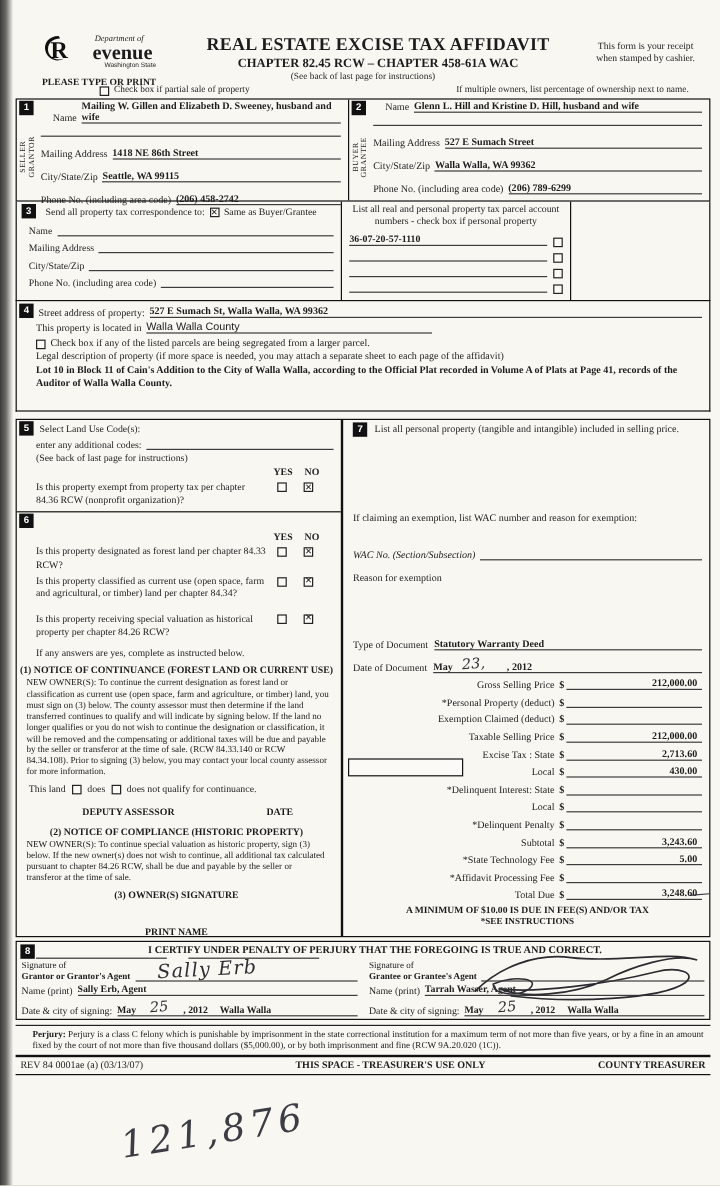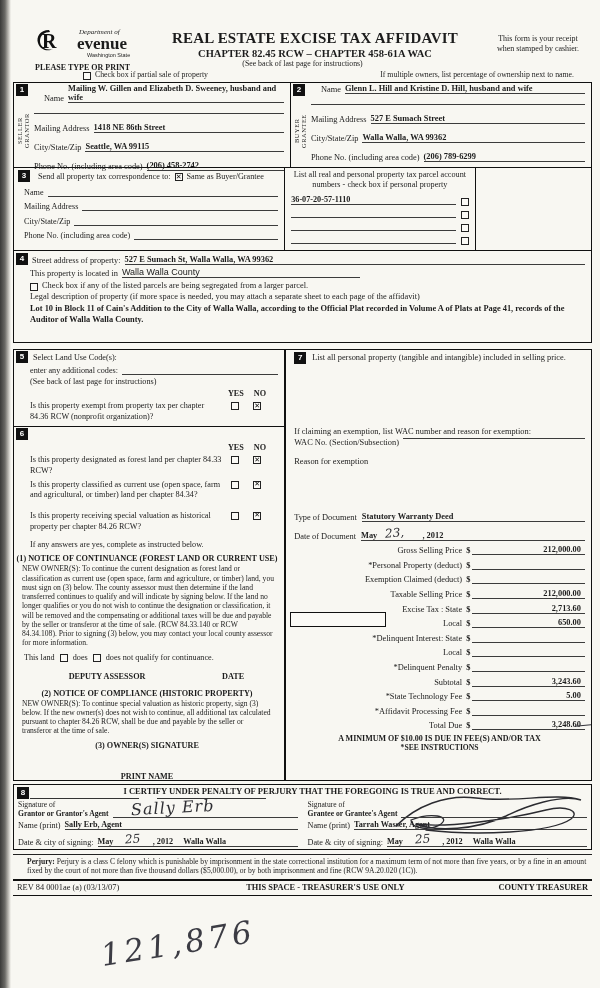--- a/index.html
+++ b/index.html
@@ -105,21 +105,21 @@
   .deprow .b { flex:1; text-align:center; }
   .deprow .line { border-bottom:1px solid #333; height:8px; margin-bottom:1px; }
   .center-b { text-align:center; font-weight:bold; }
   .duallines { display:flex; gap:18px; margin:8px 12px 0 14px; }
   .duallines span { flex:1; border-bottom:1px solid #333; height:10px; }
 
   
   .s7head { display:flex; gap:6px; align-items:flex-start; }
   .s7head .txt { line-height:1.5; }
   .exemp { margin-top:62px; }
-  .wacrow { display:flex; align-items:flex-start; margin-top:2px; }
+  .wacrow { display:flex; align-items:flex-end; margin-top:22px;font-style:italic; }
   .wacrow .fill { flex:1; margin-left:4px; }
   .reason { margin-top:10px; }
   .docrow { display:flex; align-items:flex-end; margin-top:46px; }
   .docrow .lbl { white-space:nowrap; padding-right:5px; }
   .docrow .fill { flex:1; display:flex; align-items:flex-end; gap:6px; }
   .mrow { display:flex; align-items:flex-end; position:relative; height:14.6px; }
   .mlabel { width:172px; text-align:right; padding-right:4px; white-space:nowrap; }
   .dollar { font-weight:bold; padding-right:2px; }
   .mval { flex:1; text-align:right; font-weight:bold; padding-right:4px; }
   .localbox { position:absolute; left:-4px; bottom:1px; width:96px; height:15px; border:1.5px solid #111; background:#fbfaf6; }
@@ -457,21 +457,21 @@
           </div>
         <div class="mrow">
             <span class="mlabel">Excise Tax : State</span>
             <span class="dollar">$</span>
             <span class="mval ul">2,713.60</span>
           </div>
         <div class="mrow">
             <span class="localbox"></span>
             <span class="mlabel">Local</span>
             <span class="dollar">$</span>
-            <span class="mval ul">650.00</span>
+            <span class="mval ul">430.00</span>
           </div>
         <div class="mrow">
             <span class="mlabel">*Delinquent Interest:  State</span>
             <span class="dollar">$</span>
             <span class="mval ul"></span>
           </div>
         <div class="mrow">
             <span class="mlabel">Local</span>
             <span class="dollar">$</span>
             <span class="mval ul"></span>

